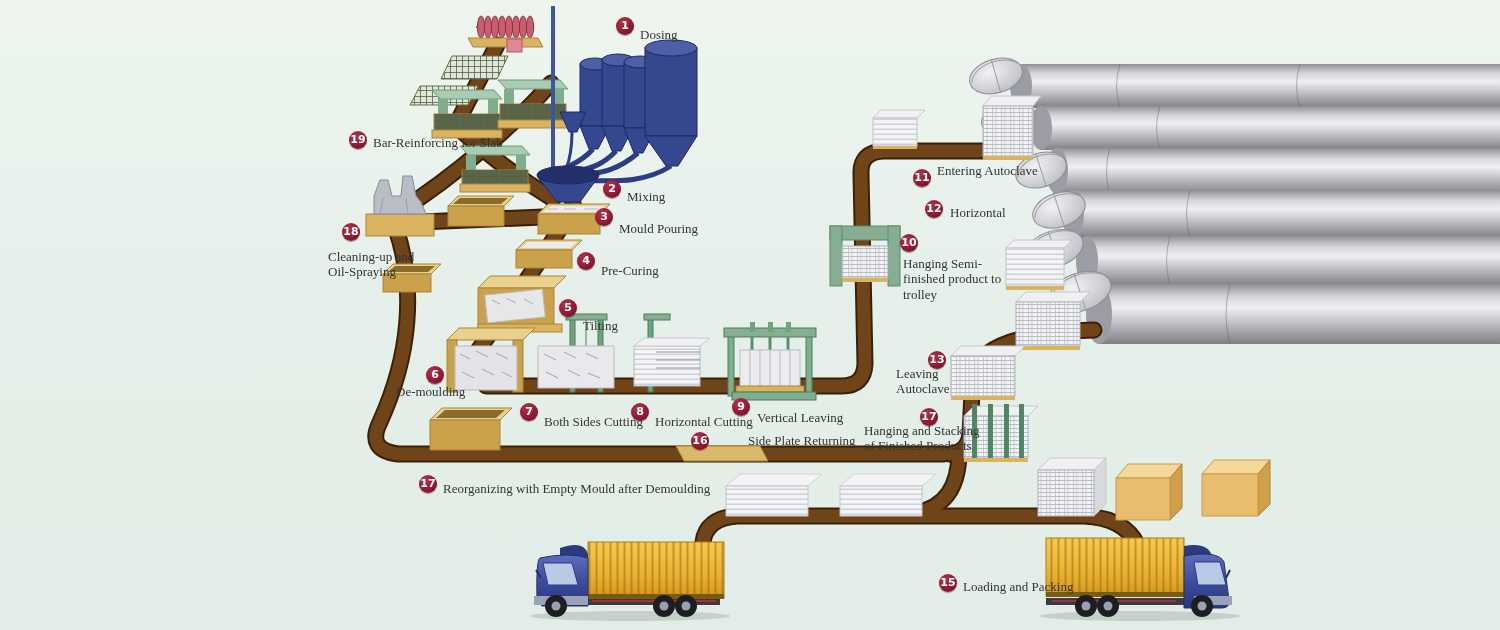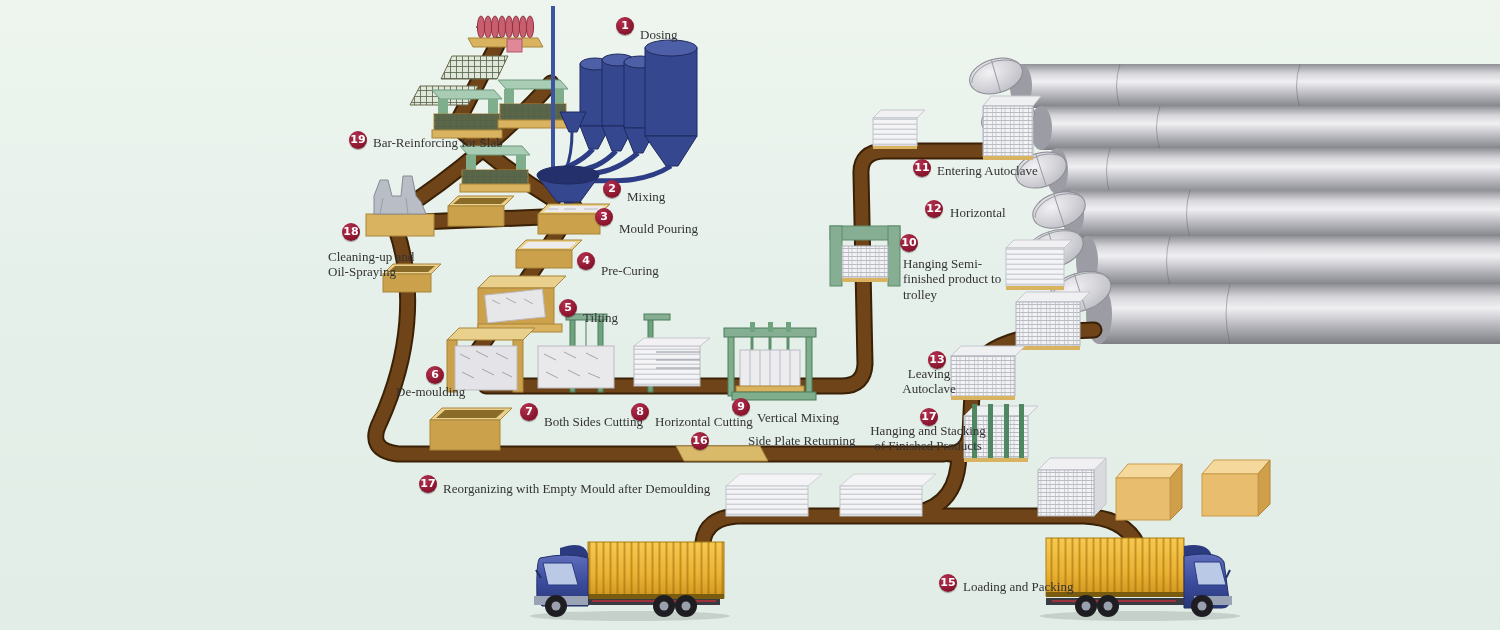--- a/index.html
+++ b/index.html
@@ -13,21 +13,21 @@
     position:absolute;width:18px;height:18px;border-radius:50%;
     background:radial-gradient(circle at 35% 28%,#b23050,#8e1730 62%,#6a0e20);
     color:#fff;font-family:"DejaVu Sans","Liberation Sans",sans-serif;
     font-size:11px;font-weight:700;line-height:18px;text-align:center;
     box-shadow:0 1px 1px rgba(0,0,0,.35);
   }
   .slabel{
     position:absolute;color:#333;font-size:13px;line-height:1.18;
     white-space:pre-line;
   }
-  .c{text-align:center;}
+  .c{text-align:left;}
 </style>
 </head>
 <body>
 
 <div id="canvas">
 
 <svg id="art" width="1500" height="630" viewBox="0 0 1500 630">
   <defs>
     <linearGradient id="autoGrad" x1="0" y1="0" x2="0" y2="1">
       <stop offset="0" stop-color="#8f9096"></stop>
@@ -442,38 +442,38 @@
 <div class="badge" style="left:603px;top:180px">2</div>
 <div class="slabel" style="left:627px;top:189px">Mixing</div>
 
 <div class="badge" style="left:595px;top:208px">3</div>
 <div class="slabel" style="left:619px;top:221px">Mould Pouring</div>
 
 <div class="badge" style="left:577px;top:252px">4</div>
 <div class="slabel" style="left:601px;top:263px">Pre-Curing</div>
 
 <div class="badge" style="left:559px;top:299px">5</div>
-<div class="slabel" style="left:583px;top:310px">Tilting</div>
+<div class="slabel" style="left:583px;top:318px">Tilting</div>
 
 <div class="badge" style="left:426px;top:366px">6</div>
 <div class="slabel" style="left:396px;top:384px">De-moulding</div>
 
 <div class="badge" style="left:520px;top:403px">7</div>
 <div class="slabel" style="left:544px;top:414px">Both Sides Cutting</div>
 
 <div class="badge" style="left:631px;top:403px">8</div>
 <div class="slabel" style="left:655px;top:414px">Horizontal Cutting</div>
 
 <div class="badge" style="left:732px;top:398px">9</div>
-<div class="slabel" style="left:757px;top:410px">Vertical Mixing</div>
+<div class="slabel" style="left:757px;top:410px">Vertical Leaving</div>
 
 <div class="badge" style="left:900px;top:234px">10</div>
 <div class="slabel" style="left:903px;top:256px;width:118px">Hanging Semi-finished product to trolley</div>
 
-<div class="badge" style="left:913px;top:159px">11</div>
+<div class="badge" style="left:913px;top:169px">11</div>
 <div class="slabel" style="left:937px;top:163px">Entering Autoclave</div>
 
 <div class="badge" style="left:925px;top:200px">12</div>
 <div class="slabel" style="left:950px;top:205px">Horizontal</div>
 
 <div class="badge" style="left:928px;top:351px">13</div>
 <div class="slabel c" style="left:896px;top:366px;width:66px">Leaving Autoclave</div>
 
 <div class="badge" style="left:920px;top:408px">17</div>
 <div class="slabel c" style="left:864px;top:423px;width:128px">Hanging and Stacking of Finished Products</div>

